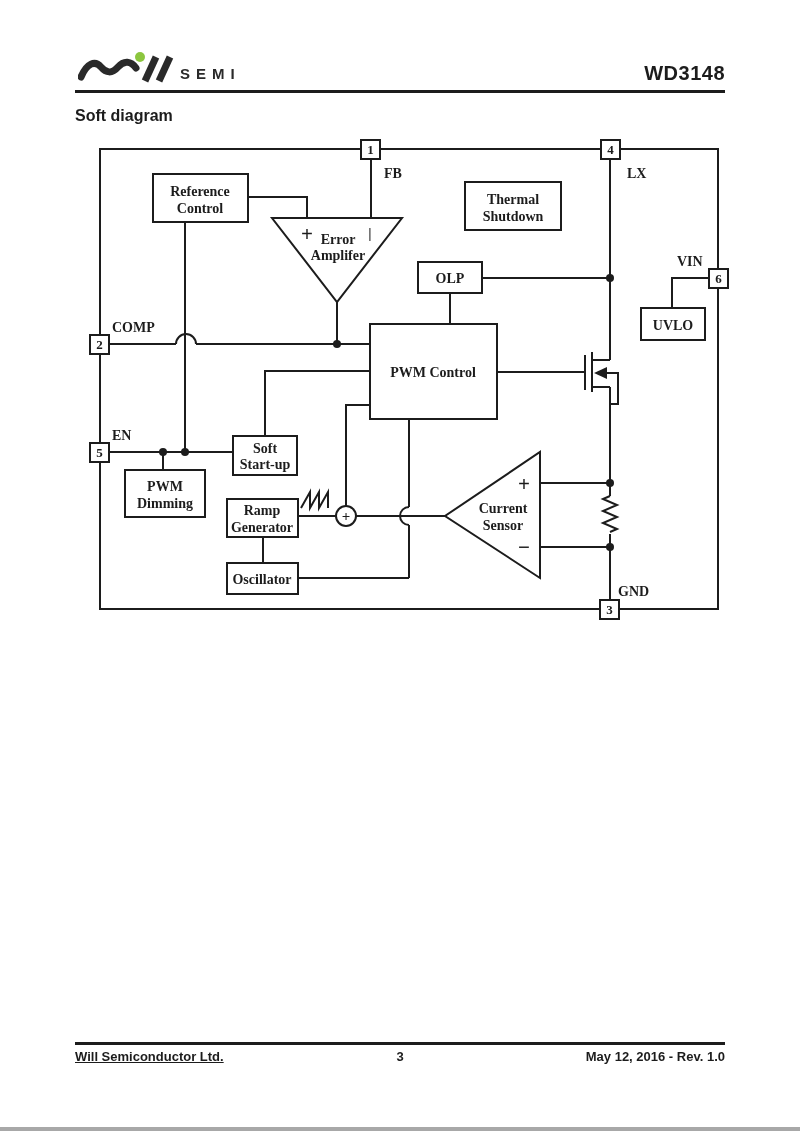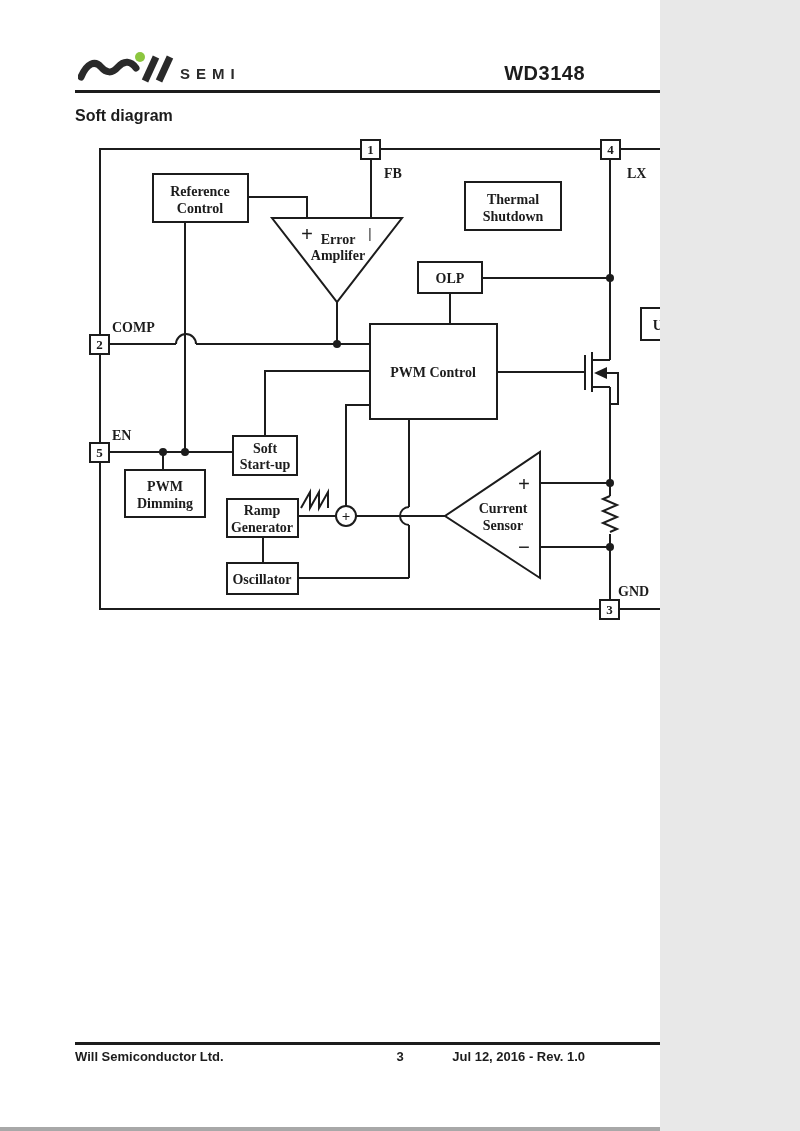--- a/index.html
+++ b/index.html
@@ -1,24 +1,24 @@
 <!DOCTYPE html>
 <html><head>
 <meta charset="utf-8">
 <style>
   html,body{margin:0;padding:0;background:#e8e8e8;}
-  .page{position:relative;width:660px;height:1131px;background:#ffffff;overflow:hidden;
+  .page{position:relative;width:800px;height:1131px;background:#ffffff;overflow:hidden;
         font-family:"Liberation Sans",sans-serif;color:#1c1c1c;}
   .abs{position:absolute;}
   .part-number{top:62px;right:75px;font-size:20px;font-weight:bold;letter-spacing:0.5px;margin-left:25px;}
   .header-rule{top:90px;left:75px;width:650px;height:3px;background:#1c1c1c;}
   .section-title{top:107px;left:75px;font-size:16px;font-weight:bold;}
   .footer-rule{top:1042px;left:75px;width:650px;height:3px;background:#1c1c1c;}
   .footer-text{top:1049px;font-size:13px;font-weight:bold;}
-  .footer-left{left:75px;}
+  .footer-left{left:75px;text-decoration:underline;}
   .footer-center{left:0;width:800px;text-align:center;}
   .footer-right{right:75px;}
   .scan-edge{top:1127px;left:0;width:800px;height:4px;background:#a8a8a8;}
   svg text{font-family:"Liberation Serif",serif;font-weight:bold;fill:#1c1c1c;}
   svg .wire{stroke:#1c1c1c;stroke-width:2;fill:none;}
   svg .box{stroke:#1c1c1c;stroke-width:2;fill:#ffffff;}
   svg .blk{font-size:14px;text-anchor:middle;}
   svg .net{font-size:14px;}
   svg .pinnum{font-size:13px;text-anchor:middle;}
   svg .sign{font-size:21px;text-anchor:middle;}
@@ -198,16 +198,16 @@
     <g>
       <rect class="box" x="600" y="600" width="19" height="19"></rect>
       <text class="pinnum" x="609.5" y="614">3</text>
       <text class="net" x="618" y="596">GND</text>
     </g>
   </svg>
 
   <div class="abs footer-rule"></div>
   <div class="abs footer-text footer-left">Will Semiconductor Ltd.</div>
   <div class="abs footer-text footer-center">3</div>
-  <div class="abs footer-text footer-right">Jul 12, 2016 - Rev. 1.0</div>
+  <div class="abs footer-text footer-right">May 12, 2016 - Rev. 1.0</div>
 
   <div class="abs scan-edge"></div>
 </div>
 
 </body></html>

